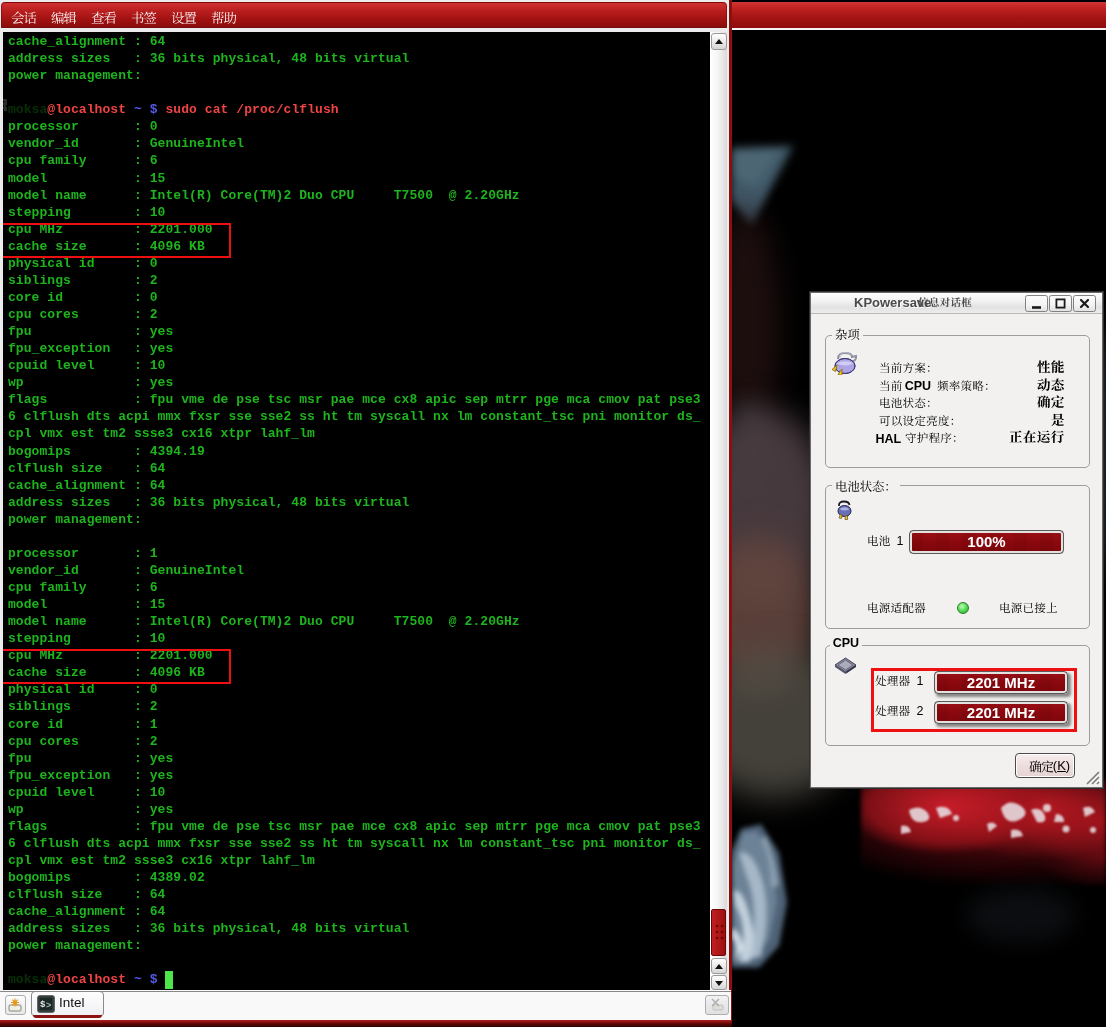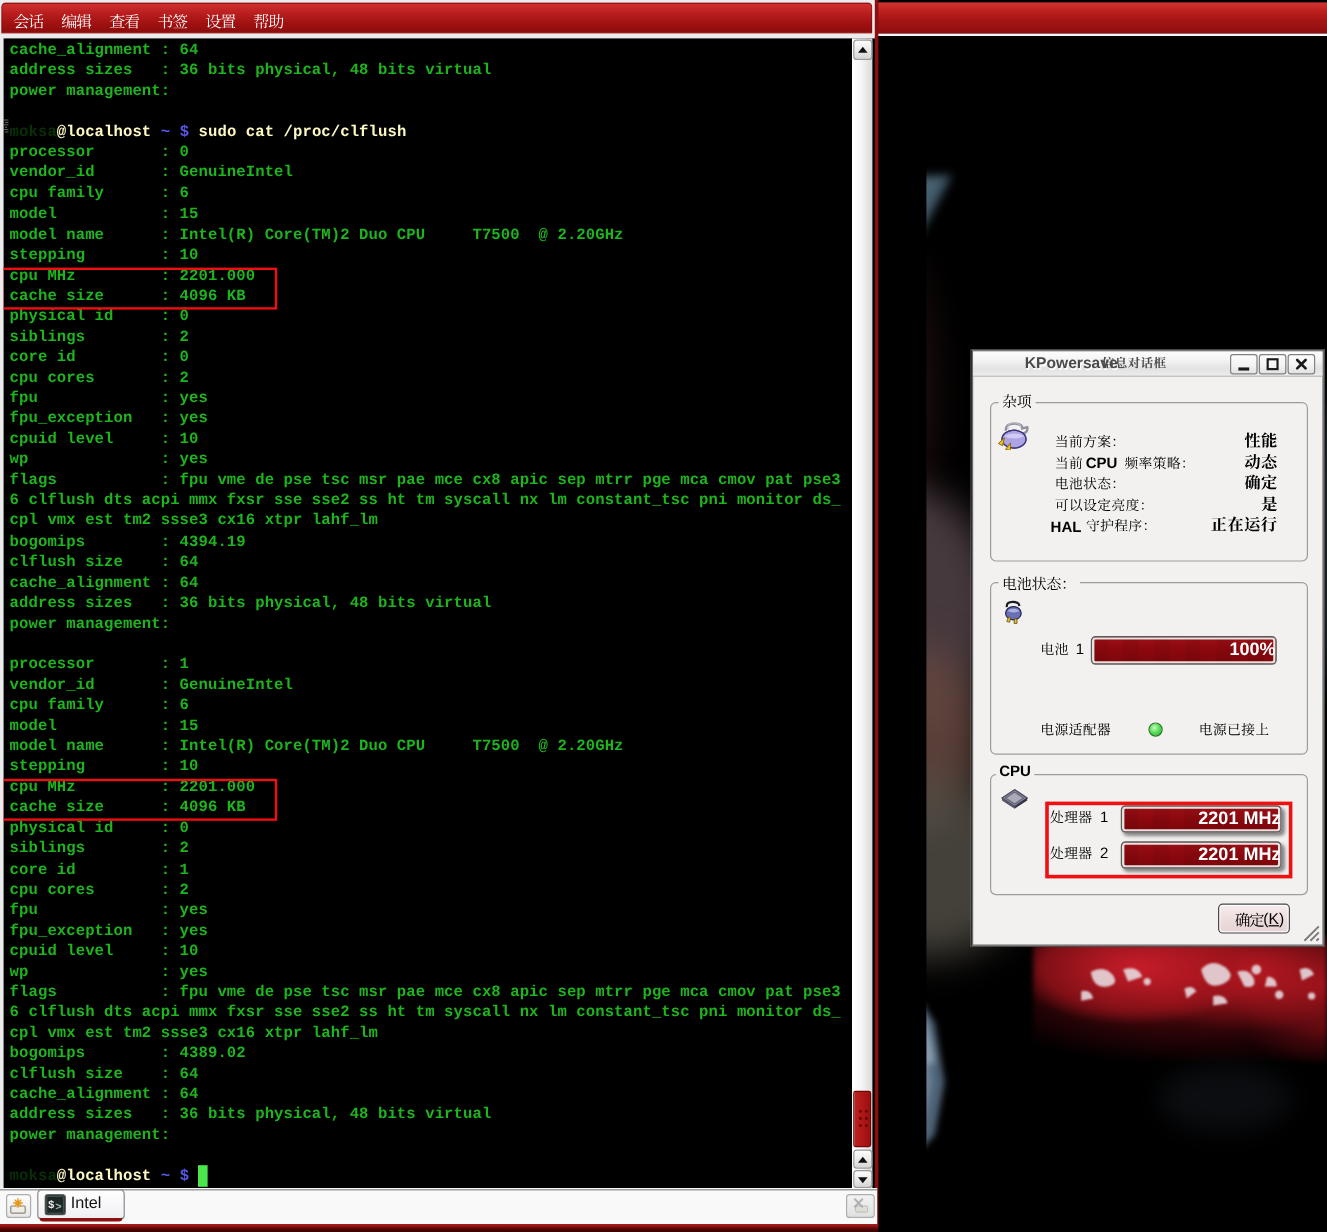--- a/index.html
+++ b/index.html
@@ -8,23 +8,23 @@
 #video{left:731px;top:28px;width:375px;height:992px;background:#000;overflow:hidden}
 .blob{position:absolute;border-radius:50%;filter:blur(14px)}
 
 #rbar{left:729px;top:2px;width:377px;height:27.5px;background:linear-gradient(#d23434 0%,#bc1e1e 30%,#a31414 60%,#8e0d0d 100%);border-bottom:2px solid #f4f4f4}
 
 #term{left:0;top:0;width:731px;height:1021px;background:#ececec}
 #menubar{position:absolute;left:1px;top:2px;width:726px;height:26px;border-radius:4px 4px 0 0;border:1px solid rgba(120,10,10,0.55);border-bottom-color:rgba(90,6,6,0.8);background:linear-gradient(#d03030 0%,#b81d1d 35%,#a01111 70%,#8c0c0c 100%)}
 .mi{position:absolute;top:7.5px}
 .mi svg,.glabel svg,.row svg,.val svg,.tt svg{display:block}
 .row span,.val span{position:absolute;white-space:nowrap}
-#screen{position:absolute;left:3px;top:32px;width:769px;height:958px;background:#000;overflow:hidden}
+#screen{position:absolute;left:3px;top:32px;width:707px;height:958px;background:#000;overflow:hidden}
 pre{position:absolute;left:5px;top:1px;font:bold 13px "Liberation Mono",monospace;line-height:17.07px;letter-spacing:0.07px;color:#1eb41e;white-space:pre}
-.bg{color:#fef9c3}
+.bg{color:#ef4444}
 .bl{color:#5658e8}
 .du{color:#073007}
 .cur{background:#4ce64c;display:inline-block;width:8px}
 .redrect{position:absolute;left:-2.5px;width:230px;height:35px;border:2px solid #ee1010}
 
 #sbar{position:absolute;left:710px;top:32px;width:17px;height:958px;background:linear-gradient(90deg,#ffffff 0%,#f6f6f6 45%,#d9d9d9 100%)}
 .sbtn{position:absolute;left:0.5px;width:16px;background:linear-gradient(#ffffff,#d6d6d6);border:1px solid #9a9a9a;border-radius:3px;text-align:center}
 .arr{width:0;height:0;margin:5px auto 0}
 .up{border-left:4px solid transparent;border-right:4px solid transparent;border-bottom:5px solid #111}
 .dn{border-left:4px solid transparent;border-right:4px solid transparent;border-top:5px solid #111}
@@ -40,21 +40,21 @@
 #dtitle{position:absolute;left:1px;top:1px;width:291px;height:21px;background:linear-gradient(#fdfdfd 0%,#f2f2f2 40%,#e2e2e2 70%,#ececec 100%);border-bottom:1px solid #b8b8b8}
 .wbtn{position:absolute;top:3px;width:23px;height:17px;border:1px solid #828282;border-radius:2.5px;background:linear-gradient(#fcfcfc 0%,#f4f4f4 55%,#e2e2e2 100%)}
 .gbox{position:absolute;left:15px;width:265px;border:1px solid #9d9d9d;border-radius:5px}
 .glabel{position:absolute;background:#f2f1f0;padding:0 3px;white-space:nowrap}
 .row{position:absolute;white-space:nowrap}
 .val{position:absolute;text-align:right;white-space:nowrap}
 .rbox{position:absolute;left:124px;width:134px;height:23px;border:1px solid #5a5a5a;border-radius:4px;background:
   repeating-linear-gradient(90deg,rgba(0,0,0,0.05) 0 13px,rgba(0,0,0,0) 13px 26px),
   linear-gradient(#9c1016 0%,#8a080e 50%,#7e060b 100%);
   box-shadow:0 0 0 2px #e4e2e0 inset, 2.5px 2.5px 3px rgba(0,0,0,0.45);
-  color:#fff;font:bold 15px "Liberation Sans",sans-serif;text-align:right;line-height:21px}
+  color:#fff;font:bold 15px "Liberation Sans",sans-serif;text-align:center;line-height:21px}
 #okbtn{position:absolute;left:205px;top:461px;width:60px;height:24.5px;border:1px solid #4a4a4a;border-radius:4px;background:linear-gradient(#f7eded 0%,#eddcdc 55%,#e6d4d4 100%);box-shadow:0 0 0 1px #fff inset;text-align:center}
 </style></head><body>
 <svg width="0" height="0" style="position:absolute">
     <defs>
       <path id="gR9891" d="M772 -503 677 -513C676 -222 689 -47 393 66L404 84C741 -23 734 -201 739 -478C761 -480 770 -491 772 -503ZM739 -143 728 -134C786 -84 865 2 892 65C970 109 1010 -48 739 -143ZM354 -440 258 -450V-149H270C292 -149 317 -162 317 -170V-413C342 -416 352 -425 354 -440ZM227 -357 135 -386C113 -290 73 -199 30 -141L44 -131C104 -177 156 -252 190 -338C212 -337 223 -346 227 -357ZM883 -817 838 -761H480L488 -732H660C654 -685 645 -627 637 -587H585L519 -619V-347L422 -377C351 -125 245 -11 47 70L54 89C276 23 395 -88 480 -330C505 -329 514 -333 519 -344V-124H530C556 -124 580 -140 580 -146V-558H840V-144H849C869 -144 900 -159 901 -165V-551C918 -553 932 -560 938 -567L864 -625L831 -587H668C691 -626 716 -682 736 -732H939C953 -732 963 -737 966 -748C934 -778 883 -817 883 -817ZM439 -565 395 -510H320V-650H474C487 -650 497 -655 499 -666C470 -695 422 -734 422 -734L379 -680H320V-793C344 -796 354 -805 356 -819L260 -829V-510H182V-716C204 -719 212 -728 214 -741L126 -751V-510H32L40 -480H492C506 -480 515 -485 518 -496C488 -526 439 -565 439 -565Z"></path>
       <path id="gR6c60" d="M121 -826 112 -817C156 -787 210 -732 226 -686C300 -645 339 -794 121 -826ZM46 -590 37 -580C81 -554 132 -504 147 -460C219 -420 258 -564 46 -590ZM102 -198C92 -198 58 -198 58 -198V-176C80 -175 94 -173 107 -163C129 -148 135 -70 121 31C123 63 135 81 153 81C187 81 206 55 208 13C212 -69 183 -114 182 -159C182 -184 189 -215 198 -246C212 -295 297 -529 340 -655L321 -660C145 -254 145 -254 127 -219C118 -199 114 -198 102 -198ZM828 -623 673 -564V-787C699 -791 707 -801 710 -815L612 -826V-541L462 -484V-696C486 -700 496 -711 498 -724L399 -735V-461L281 -416L300 -391L399 -428V-39C399 32 433 51 536 51L698 52C924 52 968 39 968 3C968 -11 961 -19 934 -27L932 -177H919C904 -105 890 -50 881 -33C875 -23 868 -18 852 -17C830 -15 775 -13 699 -13H540C474 -13 462 -25 462 -56V-452L612 -509V-108H624C646 -108 673 -122 673 -131V-532L839 -595C836 -382 830 -287 814 -268C807 -261 801 -259 786 -259C770 -259 730 -262 705 -264L704 -247C728 -243 752 -236 761 -227C772 -217 775 -199 775 -181C807 -181 837 -191 858 -212C890 -246 900 -343 901 -587C921 -590 933 -595 940 -603L865 -664L829 -625H834Z"></path>
       <path id="gR5b88" d="M437 -839 427 -832C463 -801 498 -746 504 -701C573 -650 636 -794 437 -839ZM232 -351 221 -343C276 -291 340 -205 353 -134C433 -76 491 -254 232 -351ZM169 -733 152 -732C157 -667 118 -609 79 -588C56 -575 42 -554 51 -531C63 -505 101 -505 127 -523C156 -543 183 -585 183 -650H836C823 -612 802 -565 786 -533L800 -526C839 -555 892 -603 920 -639C941 -640 952 -641 959 -648L880 -724L835 -680H180C178 -696 175 -714 169 -733ZM708 -590 606 -601V-428H89L98 -398H606V-27C606 -9 600 -3 577 -3C551 -3 412 -13 412 -13V3C470 11 504 19 523 31C540 42 547 59 551 81C659 70 673 34 673 -21V-398H907C921 -398 931 -403 933 -414C898 -446 842 -490 842 -490L793 -428H673V-565C696 -567 706 -576 708 -590Z"></path>
       <path id="gR7f6e" d="M216 -580V-609H801V-567H811C823 -567 840 -572 851 -578L811 -530H516L525 -554C546 -556 559 -564 562 -578L454 -595L445 -530H59L68 -500H441L430 -426H299L224 -459V11H43L52 40H936C950 40 959 35 962 24C927 -7 872 -49 872 -49L823 11H796V-388C820 -391 834 -396 841 -406L753 -471L717 -426H475L505 -500H921C935 -500 945 -505 948 -516C919 -543 874 -576 862 -586L865 -588V-745C884 -749 901 -756 907 -764L827 -825L791 -786H223L153 -818V-559H162C188 -559 216 -574 216 -580ZM288 11V-74H729V11ZM288 -104V-180H729V-104ZM288 -210V-285H729V-210ZM288 -314V-396H729V-314ZM582 -756V-639H428V-756ZM643 -756H801V-639H643ZM367 -756V-639H216V-756Z"></path>
       <path id="gR65b9" d="M411 -846 400 -838C448 -796 505 -724 517 -666C590 -615 643 -773 411 -846ZM865 -700 814 -637H45L53 -607H354C345 -319 289 -99 64 71L73 82C288 -33 375 -197 412 -410H726C715 -204 692 -47 660 -18C648 -8 639 -6 619 -6C596 -6 513 -14 465 -18L464 0C506 6 555 17 571 29C587 39 592 58 591 77C638 77 677 64 705 39C753 -7 780 -173 791 -402C812 -404 825 -409 832 -417L756 -481L716 -440H416C424 -493 429 -548 433 -607H931C945 -607 954 -612 957 -623C922 -656 865 -700 865 -700Z"></path>
       <path id="gR6848" d="M437 -847 428 -838C459 -819 491 -780 498 -747C563 -705 615 -832 437 -847ZM866 -304 819 -245H531V-308C556 -312 566 -321 568 -335L466 -346C503 -358 536 -372 566 -388C663 -366 745 -340 806 -312C880 -284 952 -372 627 -428C668 -461 701 -501 728 -550H890C904 -550 913 -555 916 -566C884 -596 833 -635 833 -635L788 -580H425L472 -643C500 -638 511 -645 516 -655L419 -697C404 -669 376 -625 344 -580H95L104 -550H322C293 -509 262 -471 239 -446C329 -435 413 -421 489 -405C387 -353 247 -325 72 -305L76 -287C237 -297 364 -314 464 -345V-244L51 -245L60 -215H407C320 -113 184 -20 31 41L40 57C210 6 360 -72 464 -175V76H476C502 76 531 62 531 55V-212C616 -86 759 7 912 56C920 22 943 0 972 -5L973 -17C823 -45 654 -119 558 -215H925C939 -215 949 -220 952 -231C919 -262 866 -304 866 -304ZM329 -461C352 -488 378 -519 402 -550H647C622 -506 589 -470 547 -441C486 -449 414 -456 329 -461ZM164 -778 146 -777C150 -730 123 -687 90 -671C70 -661 56 -642 64 -622C73 -600 106 -600 129 -612C153 -627 173 -658 175 -706H826C812 -680 792 -650 778 -631L790 -623C826 -639 878 -671 906 -696C925 -697 937 -699 944 -705L870 -776L830 -735H173C172 -748 169 -763 164 -778Z"></path>

